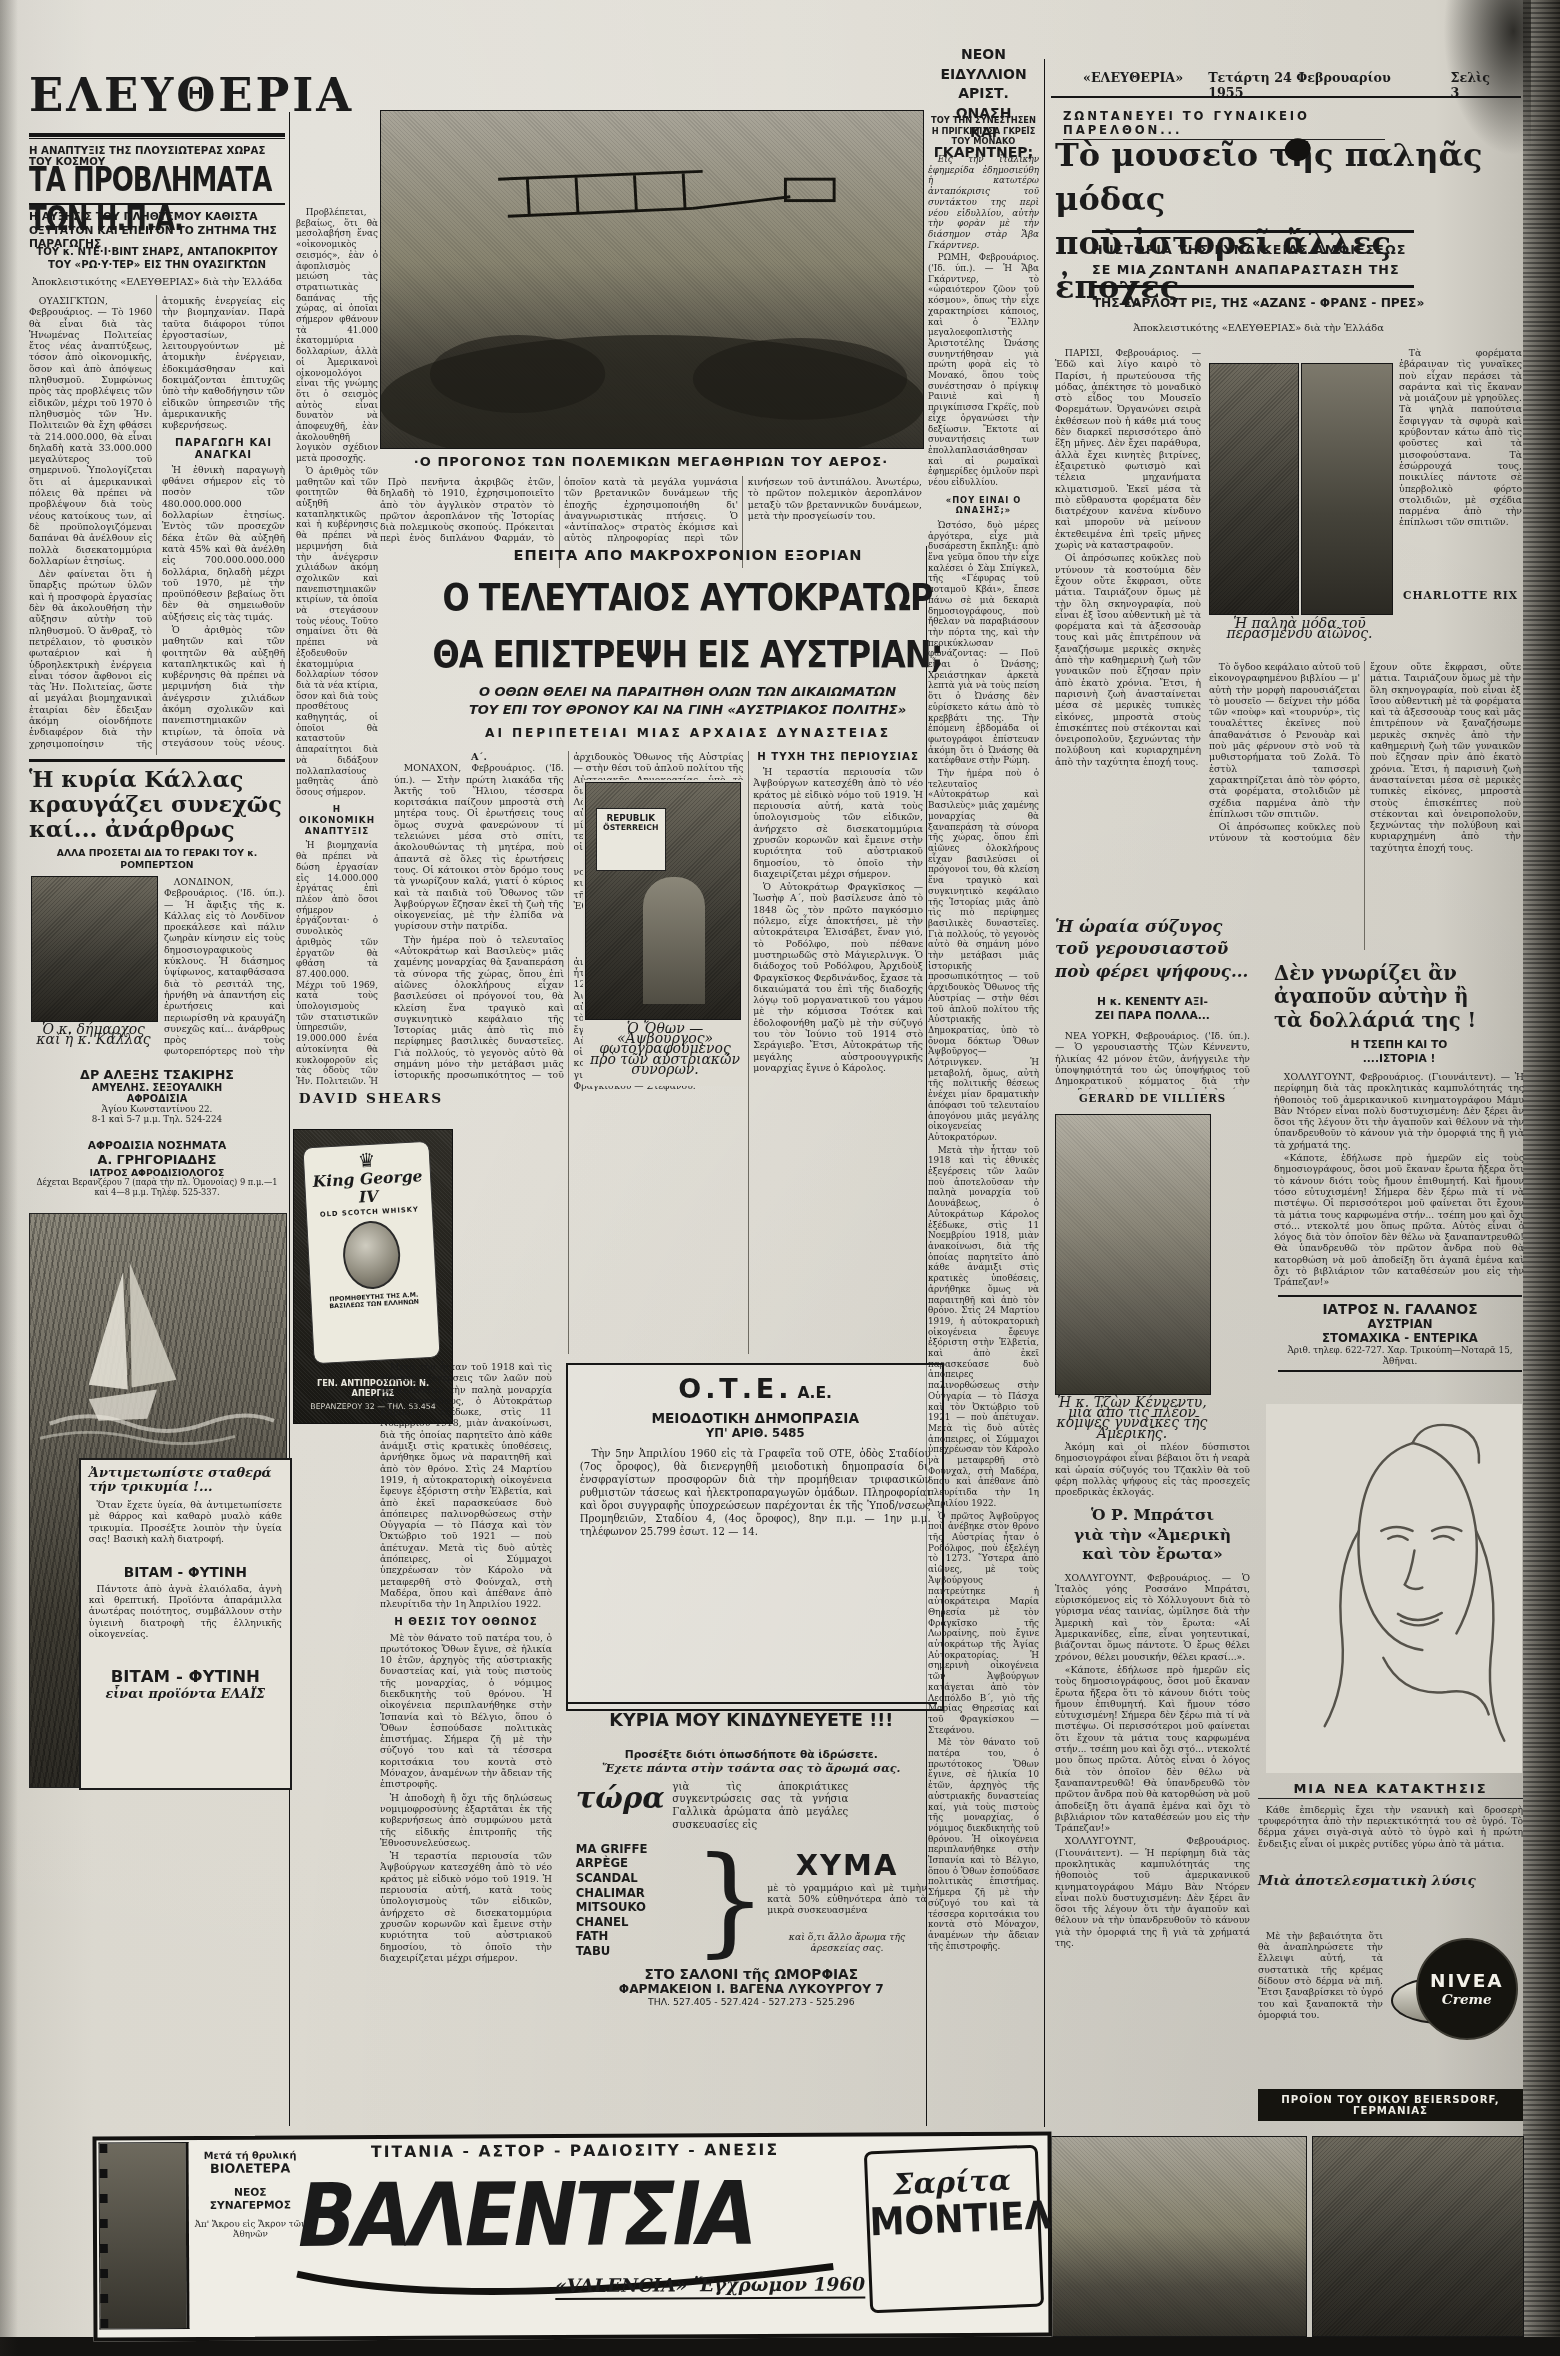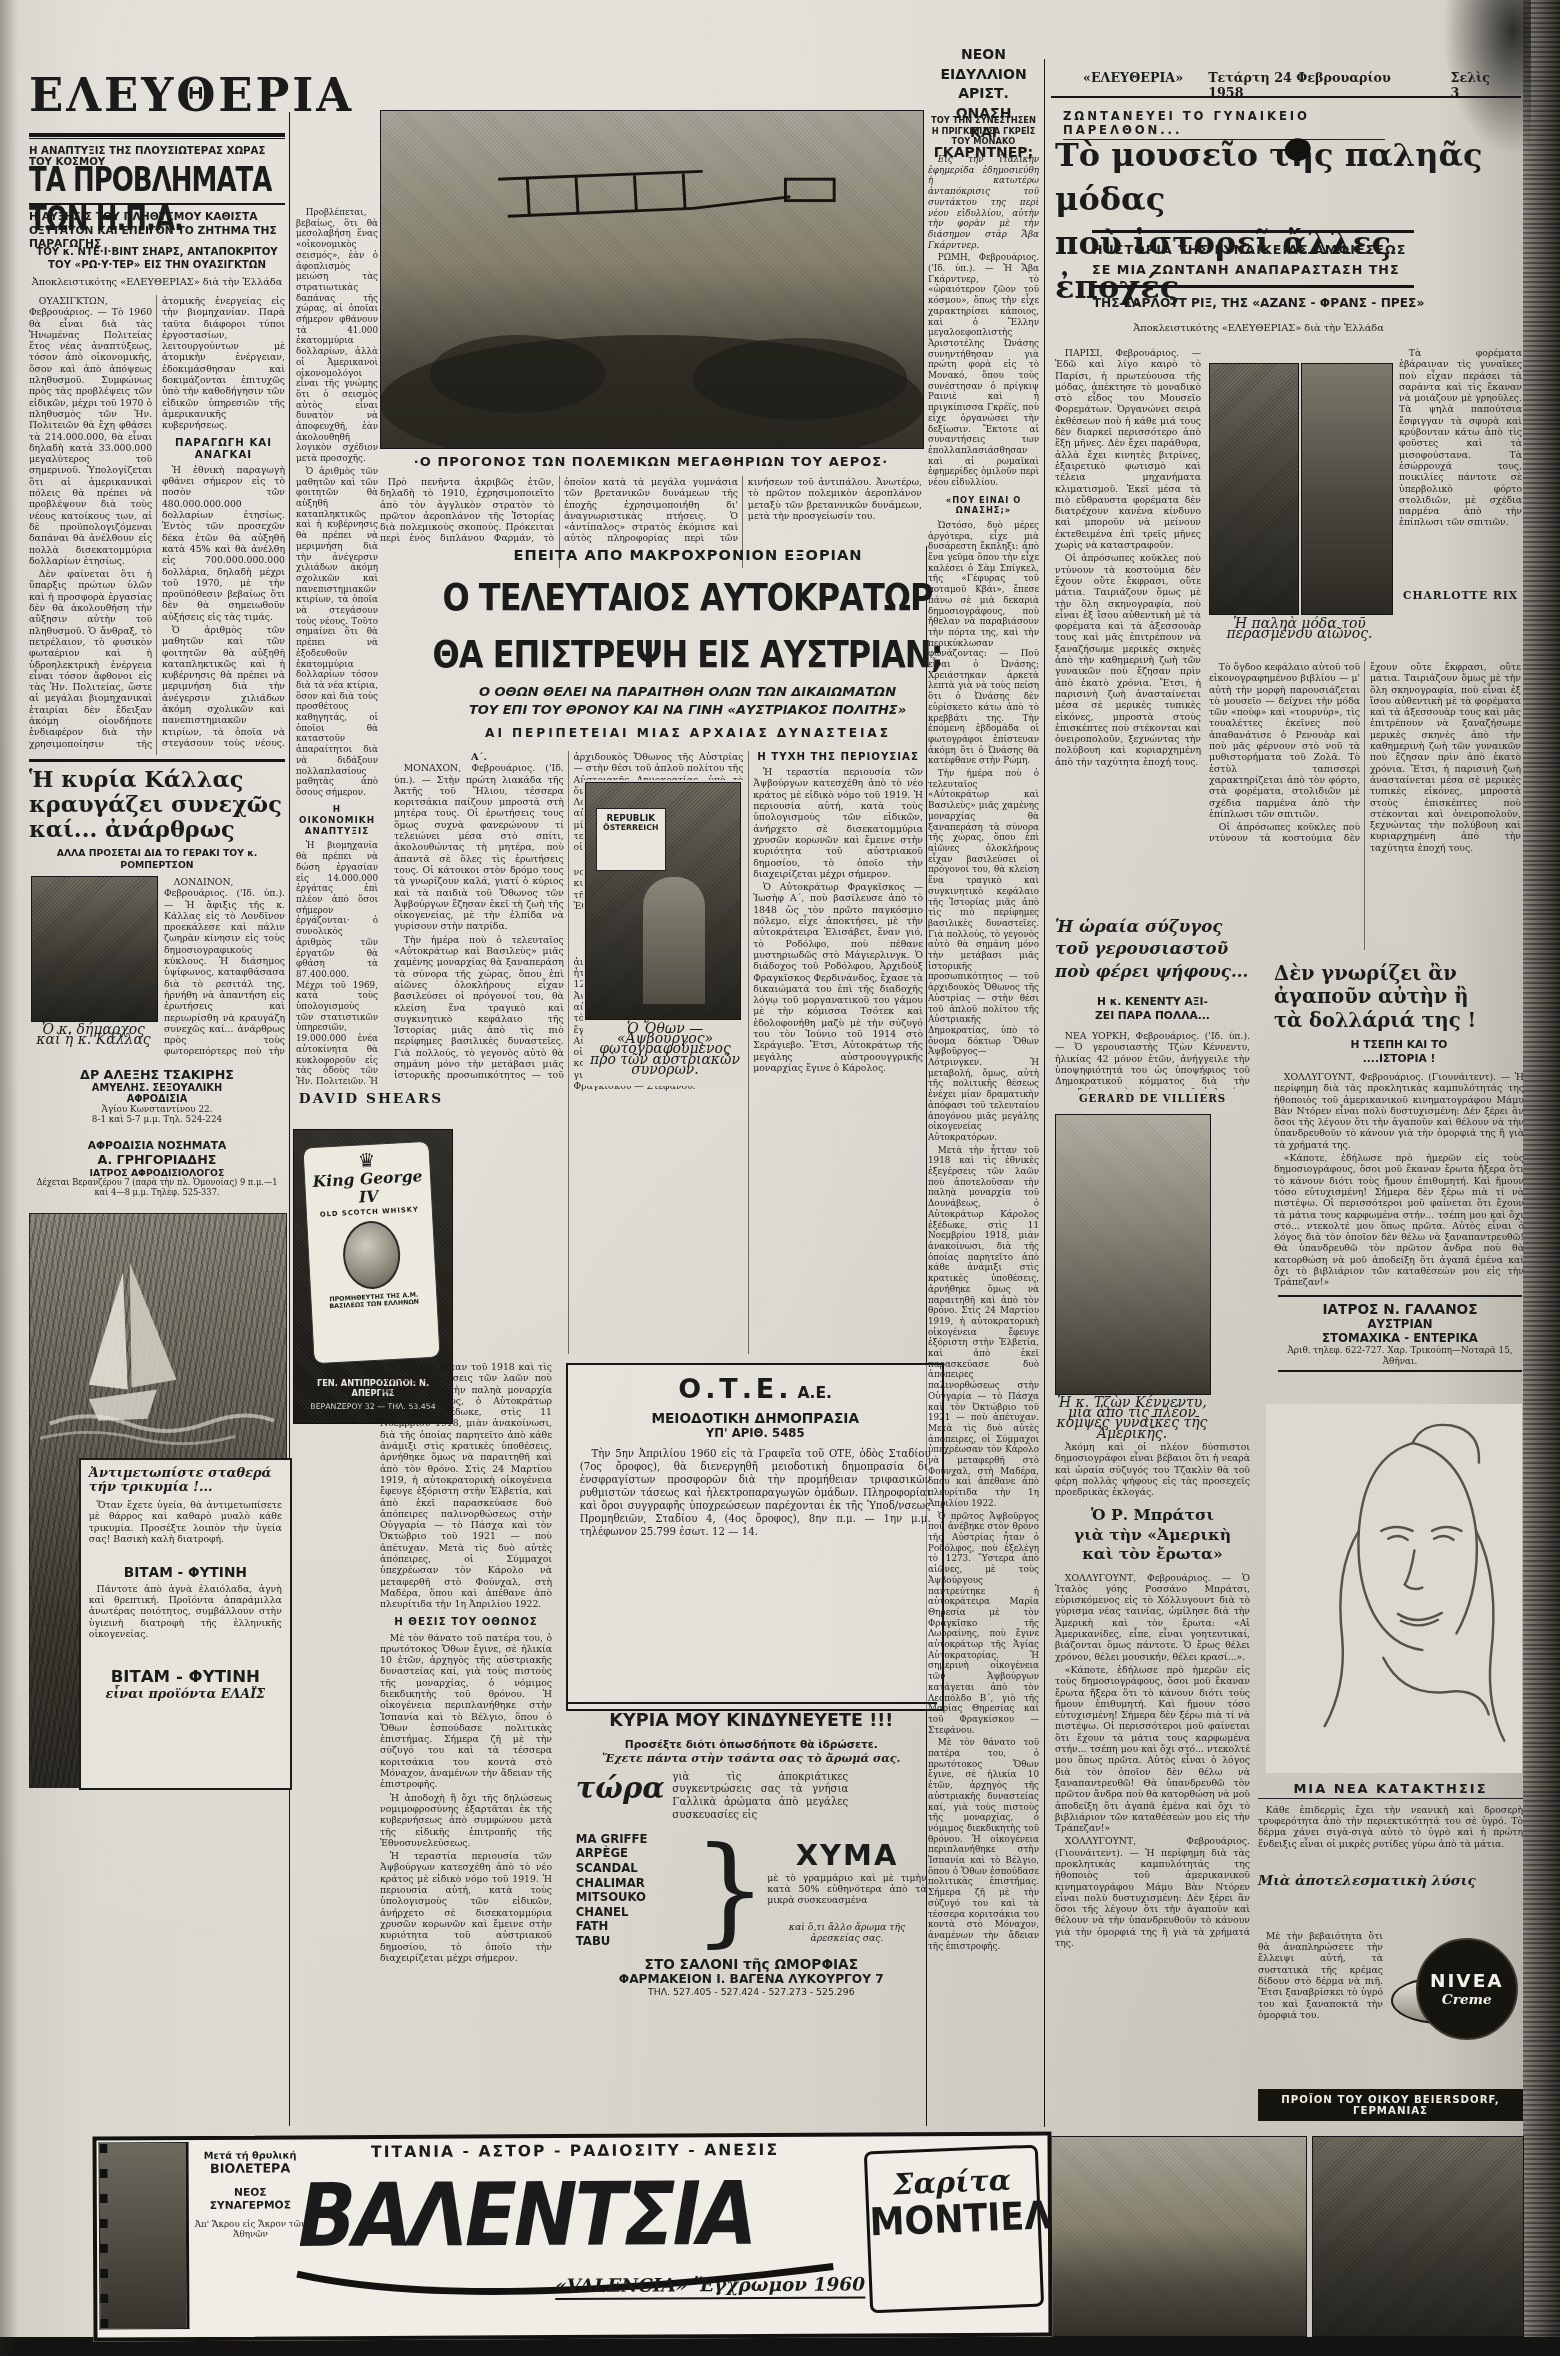--- a/index.html
+++ b/index.html
@@ -215,21 +215,21 @@
       <span class="sans b" style="font-size:15.6px;">Α.Ε.</span></div>
     <div class="sans b c" style="font-size:13.7px;margin-top:5.9px;">ΜΕΙΟΔΟΤΙΚΗ ΔΗΜΟΠΡΑΣΙΑ</div>
     <div class="sans b c" style="font-size:11.7px;margin-bottom:7.8px;">ΥΠ' ΑΡΙΘ. 5485</div>
     <div class="j" style="height:205px;font-size:10.2px;line-height:13px;">
         <p style="text-indent:11.7px;">Τὴν 5ην Ἀπριλίου 1960 εἰς τὰ Γραφεῖα τοῦ ΟΤΕ, ὁδὸς Σταδίου (7ος ὄροφος), θὰ διενεργηθῆ μειοδοτικὴ δημοπρασία δι' ἐνσφραγίστων προσφορῶν διὰ τὴν προμήθειαν τριφασικῶν ρυθμιστῶν τάσεως καὶ ἠλεκτροπαραγωγῶν ὁμάδων. Πληροφορίαι καὶ ὅροι συγγραφῆς ὑποχρεώσεων παρέχονται ἐκ τῆς Ὑποδ/νσεως Προμηθειῶν, Σταδίου 4, (4ος ὄροφος), 8ην π.μ. — 1ην μ.μ. τηλέφωνον 25.799 ἐσωτ. 12 — 14.</p>
       </div>
   </div>
 
   <div class="abs" style="left:566px;top:1702px;width:351px;height:426px;border-top:2px solid #161616;padding:5.9px 9.8px;">
     <div class="sans b c" style="font-size:17.6px;">ΚΥΡΙΑ ΜΟΥ ΚΙΝΔΥΝΕΥΕΤΕ !!!</div>
-    <div class="sans b c" style="font-size:10.7px;margin-top:8px;">Προσέξτε διότι ὁπωσδήποτε θὰ ἱδρώσετε.</div>
+    <div class="sans b c" style="font-size:10.7px;margin-top:18px;">Προσέξτε διότι ὁπωσδήποτε θὰ ἱδρώσετε.</div>
     <div class="b i c" style="font-size:11.2px;">Ἔχετε πάντα στὴν τσάντα σας τὸ ἄρωμά σας.</div>
     <div style="display:flex;margin-top:5.9px;align-items:flex-start;">
       <div class="scriptish" style="font-size:29px;margin-right:7.8px;">τώρα</div>
       <div class="j" style="width:176px;height:57px;font-size:10.2px;line-height:12.7px;">
           <p style="text-indent:0;">γιὰ τὶς ἀποκριάτικες συγκεντρώσεις σας τὰ γνήσια Γαλλικὰ ἀρώματα ἀπὸ μεγάλες συσκευασίες εἰς</p>
         </div>
     </div>
     <div style="display:flex;align-items:center;margin-top:3.9px;">
       <div style="width:117px;">
           <div style="font-family: &quot;DejaVu Sans&quot;, sans-serif; font-weight: bold; font-size: 11.7px; line-height: 14.6px;">MA GRIFFE</div>
@@ -267,21 +267,21 @@
     <div class="xh" style="font-size:8.3px;">«ΠΟΥ ΕΙΝΑΙ Ο ΩΝΑΣΗΣ;»</div>
     <p>Ὡστόσο, δυὸ μέρες ἀργότερα, εἶχε μιὰ δυσάρεστη ἔκπληξι: ἀπὸ ἕνα γεῦμα ὅπου τὴν εἶχε καλέσει ὁ Σὰμ Σπίγκελ, τῆς «Γέφυρας τοῦ ποταμοῦ Κβάι», ἔπεσε πάνω σὲ μιὰ δεκαριὰ δημοσιογράφους, ποὺ ἤθελαν νὰ παραβιάσουν τὴν πόρτα της, καὶ τὴν περικύκλωσαν φωνάζοντας: — Ποῦ εἶναι ὁ Ὠνάσης; Χρειάστηκαν ἀρκετὰ λεπτὰ γιὰ νὰ τοὺς πείση ὅτι ὁ Ὠνάσης δὲν εὑρίσκετο κάτω ἀπὸ τὸ κρεββάτι της. Τὴν ἐπόμενη ἑβδομάδα οἱ φωτογράφοι ἐπίστευαν ἀκόμη ὅτι ὁ Ὠνάσης θὰ κατέφθανε στὴν Ρώμη.</p>
     <p>Τὴν ἡμέρα ποὺ ὁ τελευταῖος «Αὐτοκράτωρ καὶ Βασιλεὺς» μιᾶς χαμένης μοναρχίας θὰ ξαναπεράση τὰ σύνορα τῆς χώρας, ὅπου ἐπὶ αἰῶνες ὁλοκλήρους εἶχαν βασιλεύσει οἱ πρόγονοί του, θὰ κλείση ἕνα τραγικὸ καὶ συγκινητικὸ κεφάλαιο τῆς Ἱστορίας μιᾶς ἀπὸ τὶς πιὸ περίφημες βασιλικὲς δυναστεῖες. Γιὰ πολλούς, τὸ γεγονὸς αὐτὸ θὰ σημάνη μόνο τὴν μετάβασι μιᾶς ἱστορικῆς προσωπικότητος — τοῦ ἀρχιδουκὸς Ὄθωνος τῆς Αὐστρίας — στὴν θέσι τοῦ ἁπλοῦ πολίτου τῆς Αὐστριακῆς Δημοκρατίας, ὑπὸ τὸ ὄνομα δόκτωρ Ὄθων Ἀψβοῦργος—Λότρινγκεν. Ἡ μεταβολή, ὅμως, αὐτὴ τῆς πολιτικῆς θέσεως ἐνέχει μίαν δραματικὴν ἀπόφασι τοῦ τελευταίου ἀπογόνου μιᾶς μεγάλης οἰκογενείας Αὐτοκρατόρων.</p>
     <p>Μετὰ τὴν ἧτταν τοῦ 1918 καὶ τὶς ἐθνικὲς ἐξεγέρσεις τῶν λαῶν ποὺ ἀποτελοῦσαν τὴν παληὰ μοναρχία τοῦ Δουνάβεως, ὁ Αὐτοκράτωρ Κάρολος ἐξέδωκε, στὶς 11 Νοεμβρίου 1918, μιὰν ἀνακοίνωσι, διὰ τῆς ὁποίας παρητεῖτο ἀπὸ κάθε ἀνάμιξι στὶς κρατικὲς ὑποθέσεις, ἀρνήθηκε ὅμως νὰ παραιτηθῆ καὶ ἀπὸ τὸν θρόνο. Στὶς 24 Μαρτίου 1919, ἡ αὐτοκρατορικὴ οἰκογένεια ἔφευγε ἐξόριστη στὴν Ἑλβετία, καὶ ἀπὸ ἐκεῖ παρασκεύασε δυὸ ἀπόπειρες παλινορθώσεως στὴν Οὑγγαρία — τὸ Πάσχα καὶ τὸν Ὀκτώβριο τοῦ 1921 — ποὺ ἀπέτυχαν. Μετὰ τὶς δυὸ αὐτὲς ἀπόπειρες, οἱ Σύμμαχοι ὑπεχρέωσαν τὸν Κάρολο νὰ μεταφερθῆ στὸ Φούνχαλ, στὴ Μαδέρα, ὅπου καὶ ἀπέθανε ἀπὸ πλευρίτιδα τὴν 1η Ἀπριλίου 1922.</p>
     <p>Ὁ πρῶτος Ἀψβοῦργος ποὺ ἀνέβηκε στὸν θρόνο τῆς Αὐστρίας ἦταν ὁ Ροδόλφος, ποὺ ἐξελέγη τὸ 1273. Ὕστερα ἀπὸ αἰῶνες, μὲ τοὺς Ἀψβούργους παντρεύτηκε ἡ αὐτοκράτειρα Μαρία Θηρεσία μὲ τὸν Φραγκῖσκο τῆς Λωρραίνης, ποὺ ἔγινε αὐτοκράτωρ τῆς Ἁγίας Αὐτοκρατορίας. Ἡ σημερινὴ οἰκογένεια τῶν Ἀψβούργων κατάγεται ἀπὸ τὸν Λεοπόλδο Β΄, γιὸ τῆς Μαρίας Θηρεσίας καὶ τοῦ Φραγκίσκου — Στεφάνου.</p>
     <p>Μὲ τὸν θάνατο τοῦ πατέρα του, ὁ πρωτότοκος Ὄθων ἔγινε, σὲ ἡλικία 10 ἐτῶν, ἀρχηγὸς τῆς αὐστριακῆς δυναστείας καί, γιὰ τοὺς πιστοὺς τῆς μοναρχίας, ὁ νόμιμος διεκδικητὴς τοῦ θρόνου. Ἡ οἰκογένεια περιπλανήθηκε στὴν Ἱσπανία καὶ τὸ Βέλγιο, ὅπου ὁ Ὄθων ἐσπούδασε πολιτικὰς ἐπιστήμας. Σήμερα ζῆ μὲ τὴν σύζυγό του καὶ τὰ τέσσερα κοριτσάκια του κοντὰ στὸ Μόναχον, ἀναμένων τὴν ἄδειαν τῆς ἐπιστροφῆς.</p>
   </div>
 
   <div class="abs b" style="left:1083px;top:70px;width:419px;font-size:12.7px;display:flex;gap:25px;">
     <span>«ΕΛΕΥΘΕΡΙΑ»</span>
-    <span>Τετάρτη 24 Φεβρουαρίου 1958</span>
+    <span>Τετάρτη 24 Φεβρουαρίου 1955</span>
     <span>Σελὶς 3</span>
   </div>
   <div class="abs rule" style="left:1051px;top:96px;width:470px;height:2px;"></div>
 
   <div class="abs sans b" style="left:1063px;top:109px;width:390px;font-size:11.7px;letter-spacing:2.9px;border-bottom:1px solid #222;padding-bottom:2px;width:322px;">ΖΩΝΤΑΝΕΥΕΙ ΤΟ ΓΥΝΑΙΚΕΙΟ ΠΑΡΕΛΘΟΝ...</div>
   <div class="abs b" style="left:1055px;top:133px;width:466px;font-size:32px;line-height:44px;font-family:'DejaVu Serif',serif;">
     <span>Τὸ μουσεῖο τῆς παληᾶς μόδας</span><br>
     <span>ποὺ ἱστορεῖ ἄλλες ἐποχές</span>
   </div>
   <div class="abs" style="left:1285px;top:138px;width:25px;height:23.4px;background:#131210;border-radius:60% 40% 55% 45%;transform:rotate(20deg);"></div>

